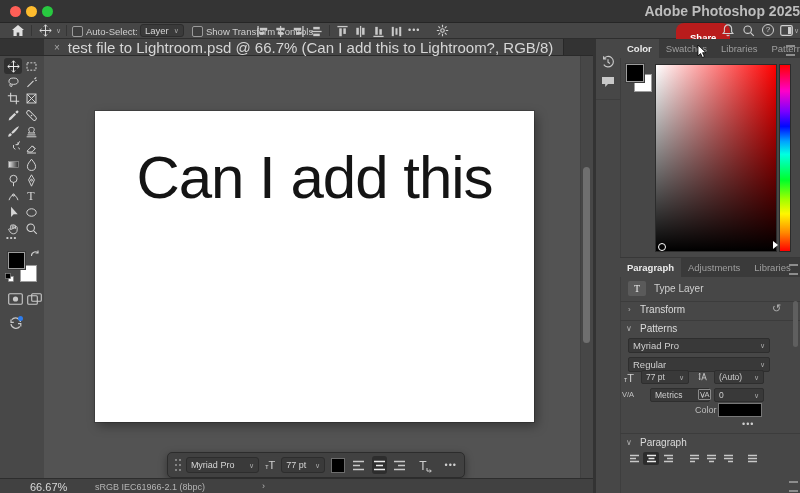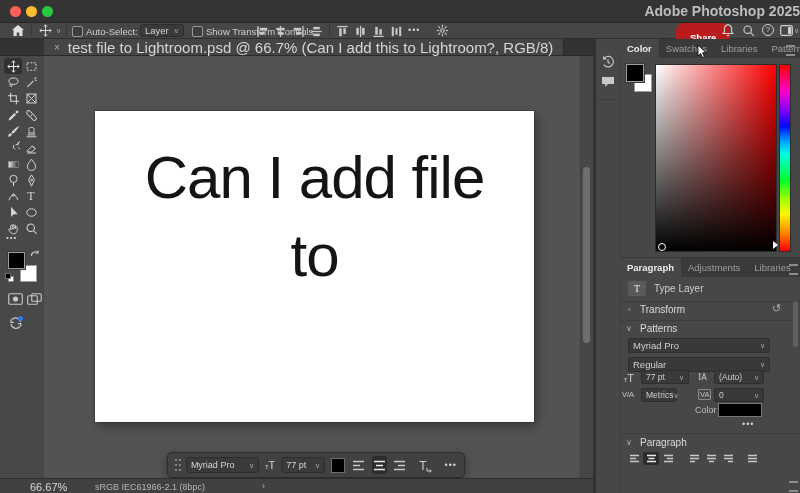--- a/index.html
+++ b/index.html
@@ -378,22 +378,21 @@
       <svg width="16" height="16" viewBox="0 0 16 16">
         <path d="M3 9a5 5 0 008.8 2.5M12.5 7A5 5 0 003.8 4.7" fill="none" stroke="#c9c9c9" stroke-width="1.2"></path>
         <path d="M3 4.5v2.8h2.8M12.8 11.5V8.7H10" fill="none" stroke="#c9c9c9" stroke-width="1.2"></path>
         <circle cx="12.5" cy="3.5" r="2.5" fill="#2e7ceb"></circle>
       </svg>
     </div>
 
   <div class="abs pasteboard"></div>
   <div class="abs document">
     <div class="canvastext">
-      <span style="display:block">Can I add file</span>
-      <span style="display:block">to</span>
+      <span style="display:block">Can I add this</span>
     </div>
   </div>
   <div class="abs scrolltrack"></div>
   <div class="abs scrollthumb"></div>
   <div class="abs dockdivider"></div>
 
   <div class="abs textbar">
     <span class="grip">
         <i></i>
       </span>
@@ -511,21 +510,21 @@
       </div>
       <svg width="13" height="13" viewBox="0 0 14 14" style="position:absolute;left:102px;top:331px" stroke="#c4c4c4" stroke-width="1" fill="none">
           <path d="M4 11L6.5 3.5 9 11M5 8.5h3M1.8 3.5v7M1.8 3.5L1 4.6M1.8 3.5l.8 1.1M1.8 10.5L1 9.4M1.8 10.5l.8-1.1"></path>
         </svg>
       <div class="pfield" style="left:118px;top:331px;width:50px;height:14px;font-size:8.5px">
         <span>(Auto)</span>
         <span class="arr">∨</span>
       </div>
 
       <span class="cico" style="position:absolute;left:26px;top:351px;font-size:7.5px">V/A</span>
-      <div class="pfield" style="left:45px;top:349px;width:36px;height:14px;font-size:8.5px">
+      <div class="pfield" style="left:54px;top:349px;width:60px;height:14px;font-size:8.5px">
         <span>Metrics</span>
         <span class="arr">∨</span>
       </div>
       <span style="position:absolute;left:102px;top:350px;font-size:7.5px;color:#c4c4c4;border:1px solid #8a8a8a;padding:0 1px;border-radius:1px">VA</span>
       <div class="pfield" style="left:118px;top:349px;width:50px;height:14px;font-size:8.5px">
         <span>0</span>
         <span class="arr">∨</span>
       </div>
 
       <span style="position:absolute;left:99px;top:366px;font-size:9px;color:#bdbdbd">Color</span>

